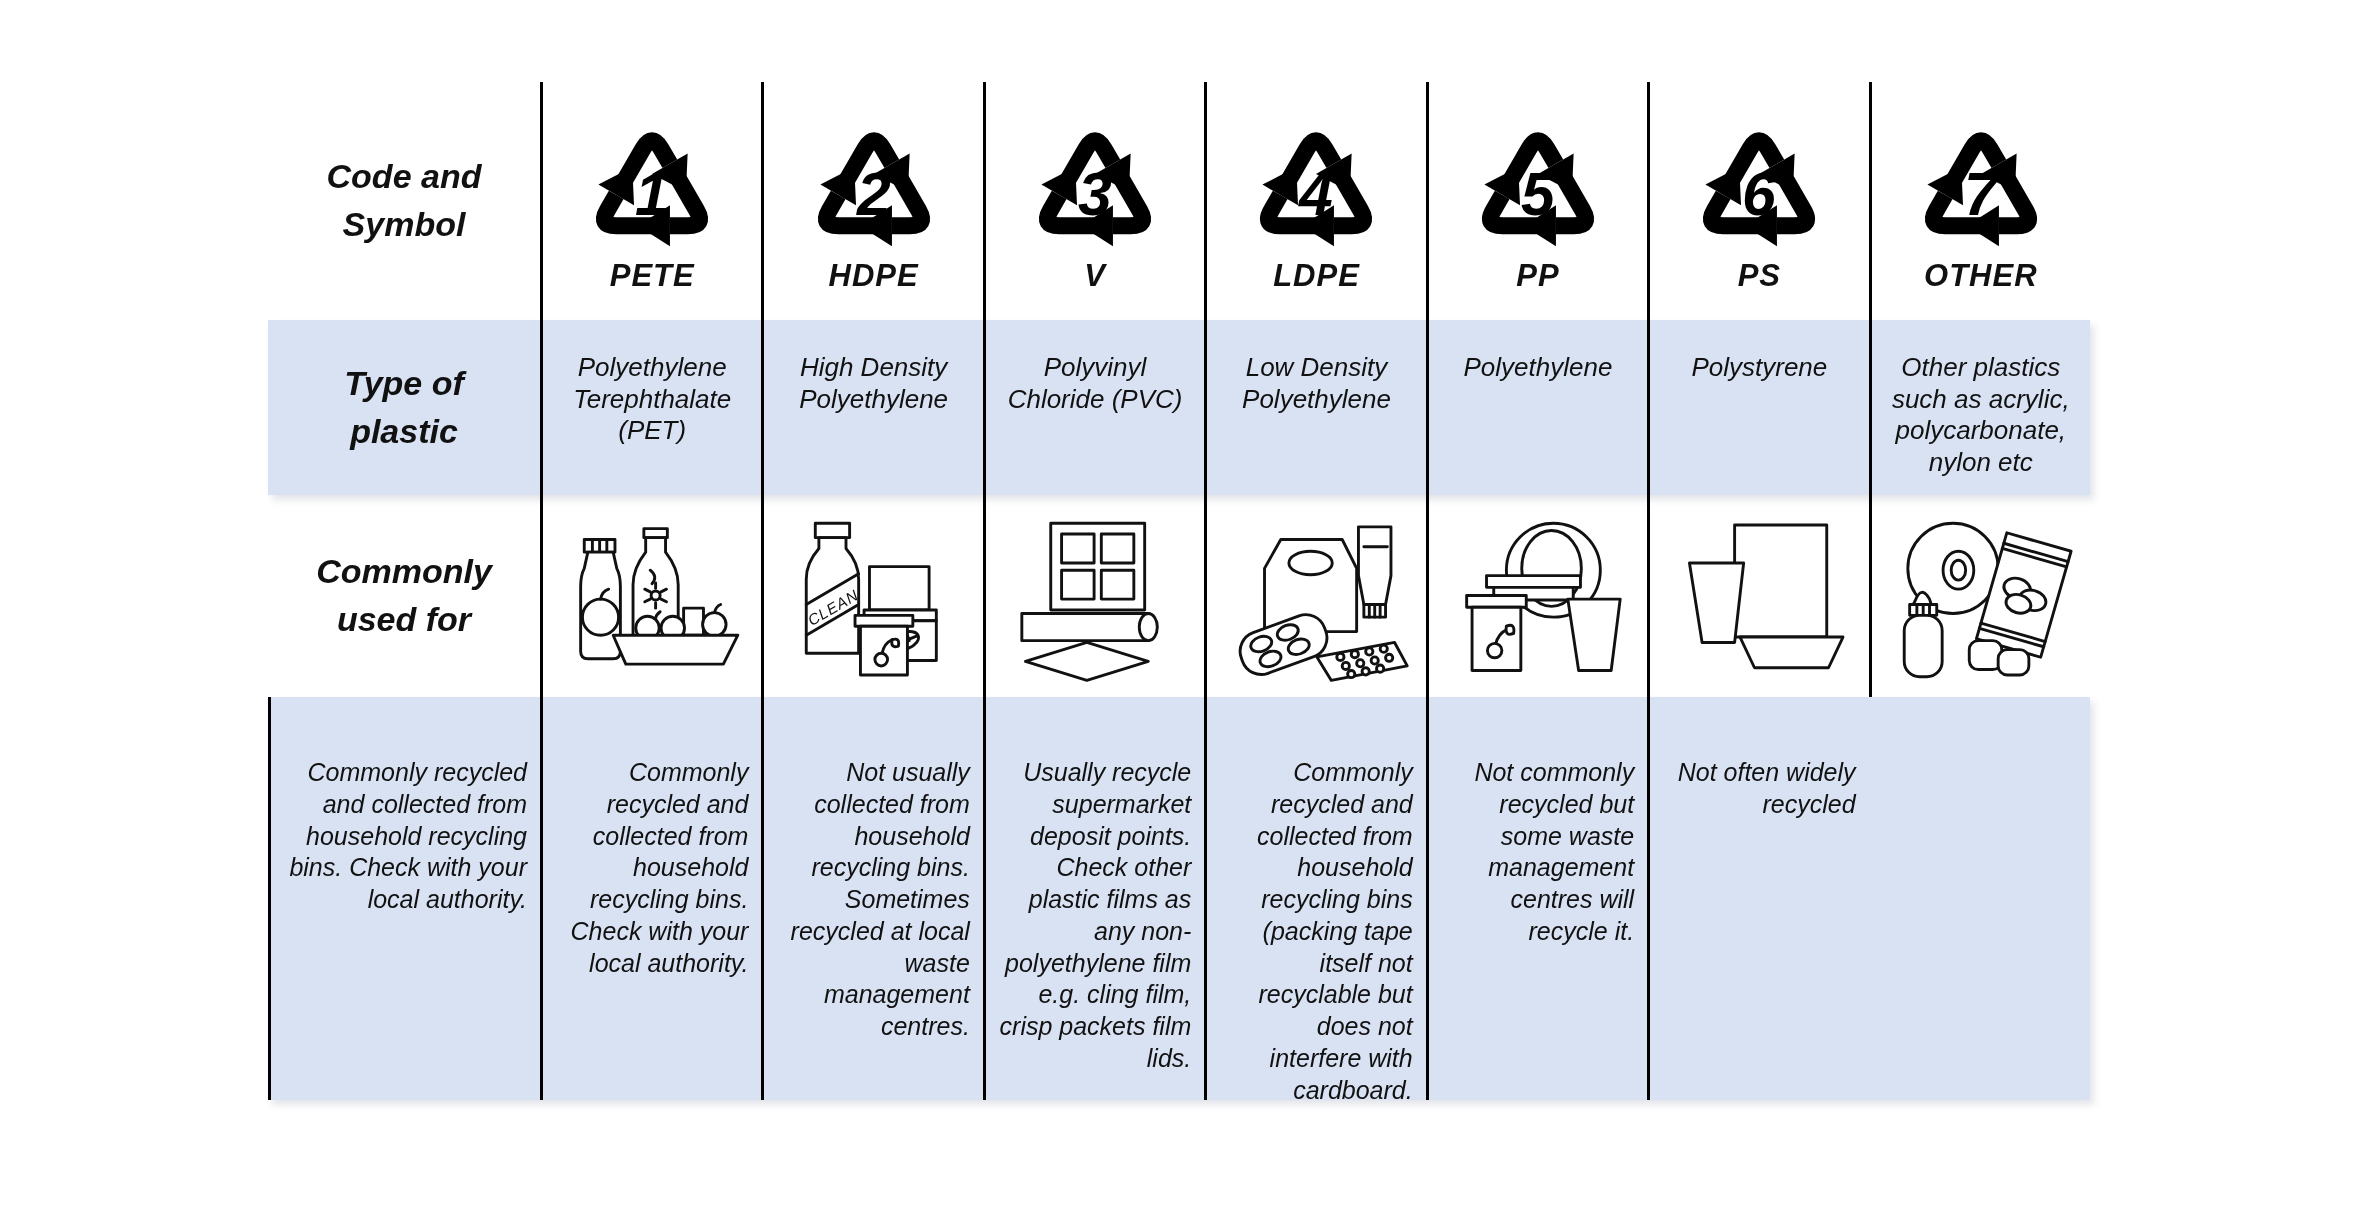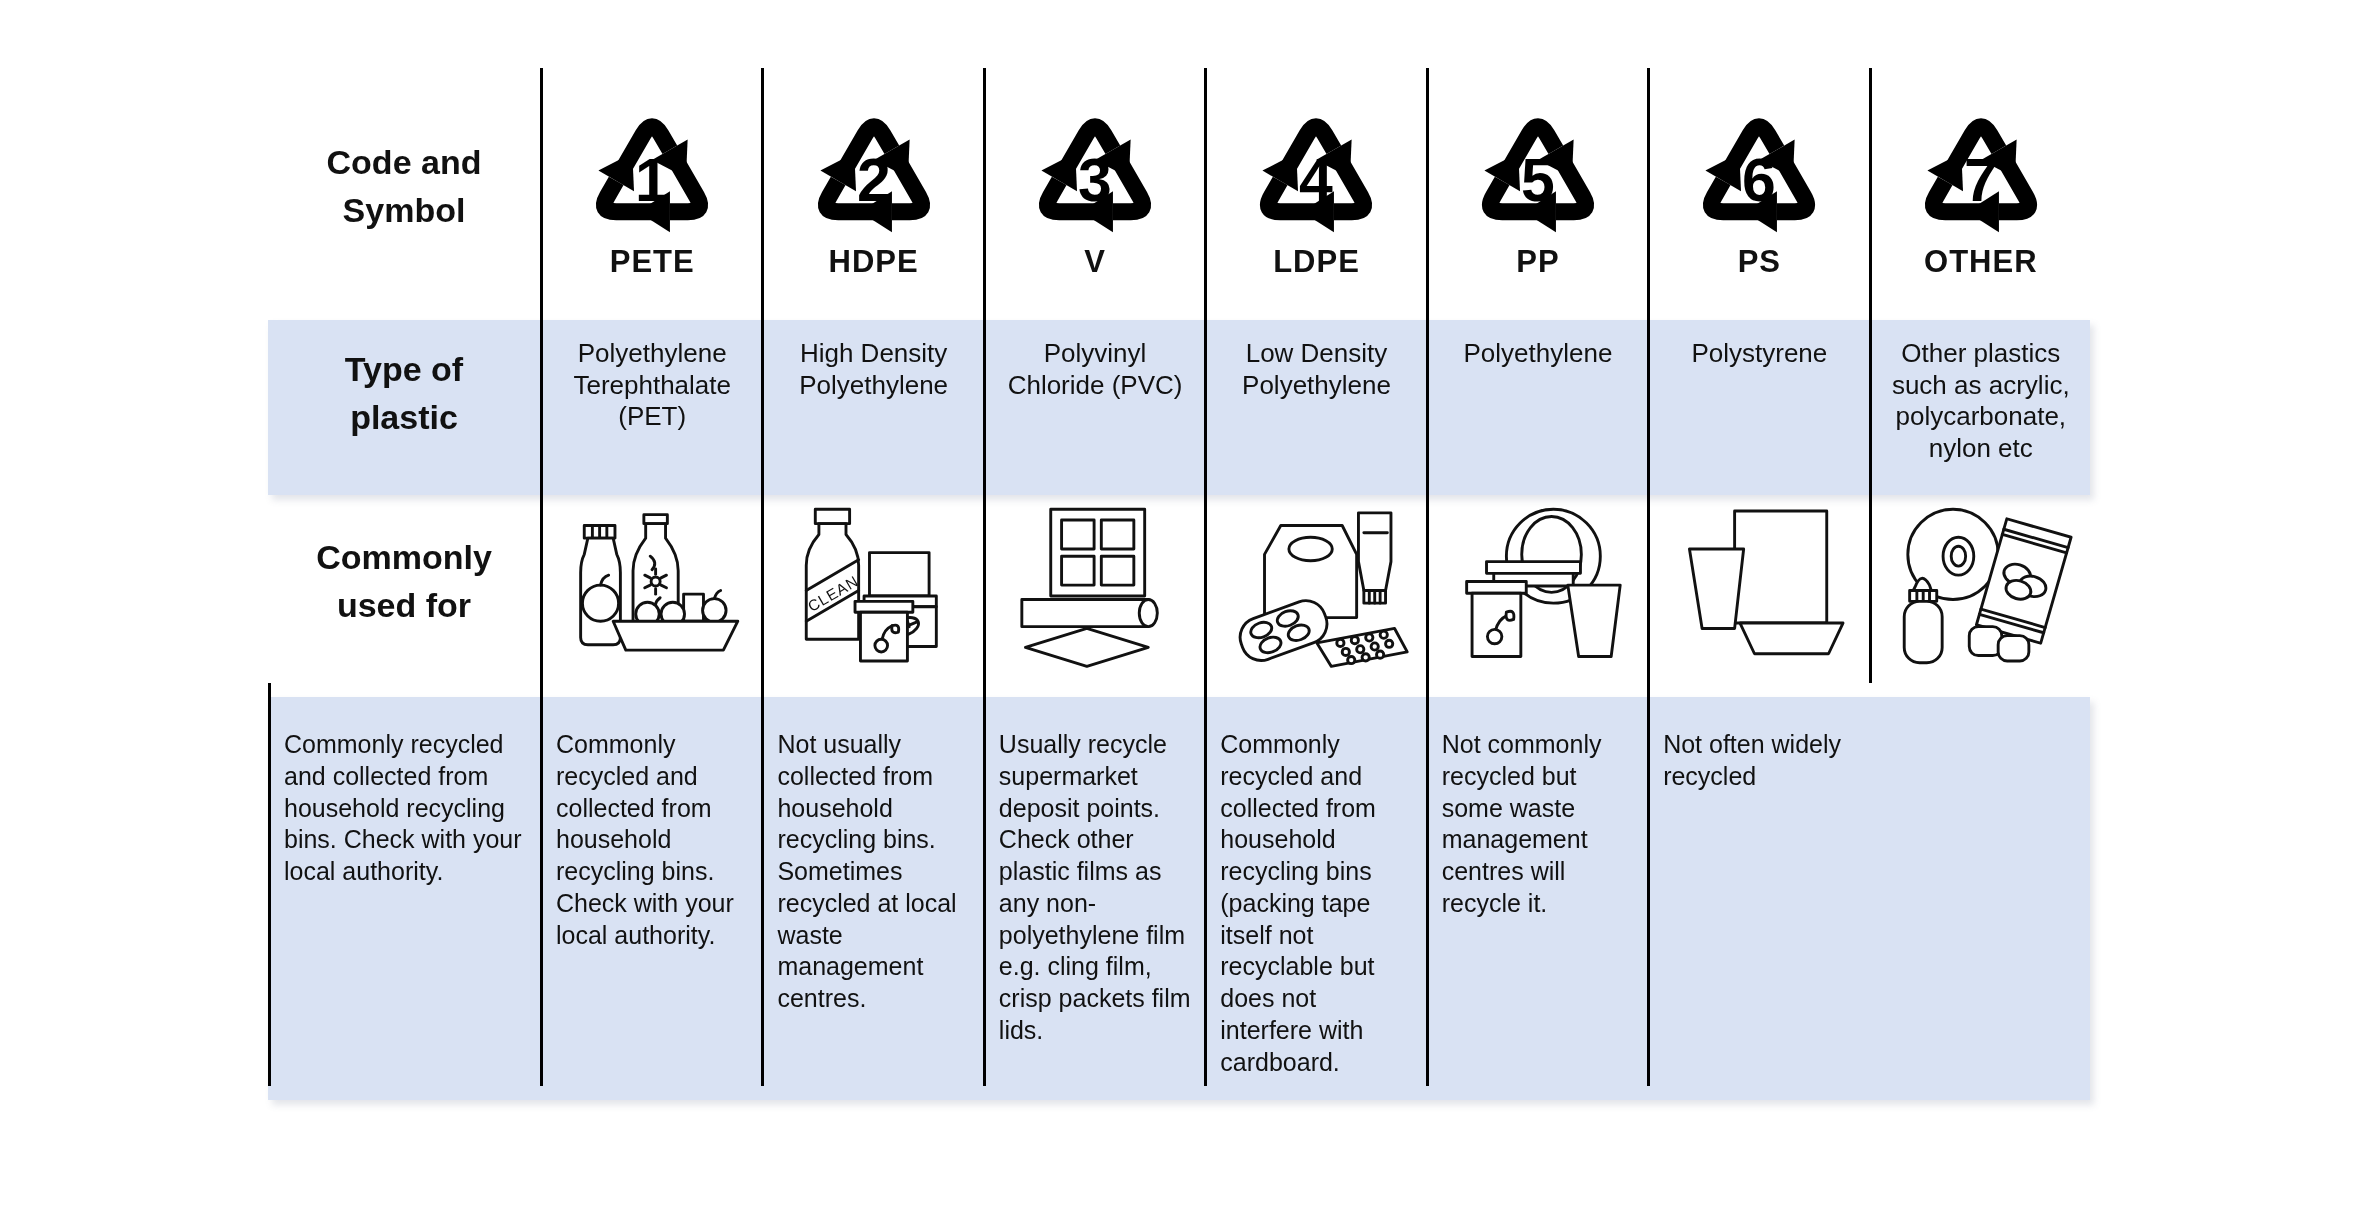--- a/index.html
+++ b/index.html
@@ -5,35 +5,36 @@
   html,body{margin:0;padding:0;}
   body{
     width:2375px;height:1210px;position:relative;background:#ffffff;overflow:hidden;
     font-family:"Liberation Sans","DejaVu Sans",sans-serif;color:#111;
   }
   .band{position:absolute;left:268px;width:1822px;background:#d9e2f3;z-index:0;
         box-shadow:4px 5px 7px rgba(100,110,140,.18);}
   .band-type{top:320px;height:175px;}
   .band-notes{top:697px;height:403px;}
   .grid{
-    position:absolute;left:268px;top:68px;width:1822px;height:1018px;z-index:1;
+    position:absolute;left:268px;top:82px;width:1822px;height:1018px;z-index:1;
     display:grid;grid-template-columns:272px repeat(7,1fr);
     grid-template-rows:238px 175px 202px 403px;
+    font-style:italic;
   }
   .cell{min-width:0;}
   .vline{border-left:3px solid #000;}
   .rh{display:flex;align-items:center;justify-content:center;text-align:center;}
   .rh span{font-weight:bold;font-size:34px;line-height:1.4;max-width:180px;display:block;}
   .code-cell{display:flex;flex-direction:column;align-items:center;justify-content:center;padding-top:6px;}
   .recy{width:150px;height:143px;display:block;}
   .recy text{font-size:34px;font-weight:bold;fill:#000;stroke:none;text-anchor:middle;}
   .abbr{font-size:31px;font-weight:bold;letter-spacing:1px;text-align:center;}
   .type-cell{padding:32px 13px 4px;text-align:center;font-size:26px;line-height:1.22;}
   .used-cell{display:flex;align-items:center;justify-content:center;padding-top:8px;}
-  .notes-cell{padding:46px 13px 0;text-align:left;font-size:25px;line-height:1.27;}
+  .notes-cell{padding:60px 13px 0;text-align:right;font-size:25px;line-height:1.27;}
   .illus{width:196px;height:168px;display:block;}
   .illus *{stroke:#111;stroke-width:3.2;fill:#fff;stroke-linejoin:round;stroke-linecap:round;}
   .illus .nf{fill:none;}
   .illus text{stroke:none;fill:#111;}
   .defs{position:absolute;width:0;height:0;overflow:hidden;}
 </style>
 </head>
 <body>
 
 <svg class="defs" aria-hidden="true">

